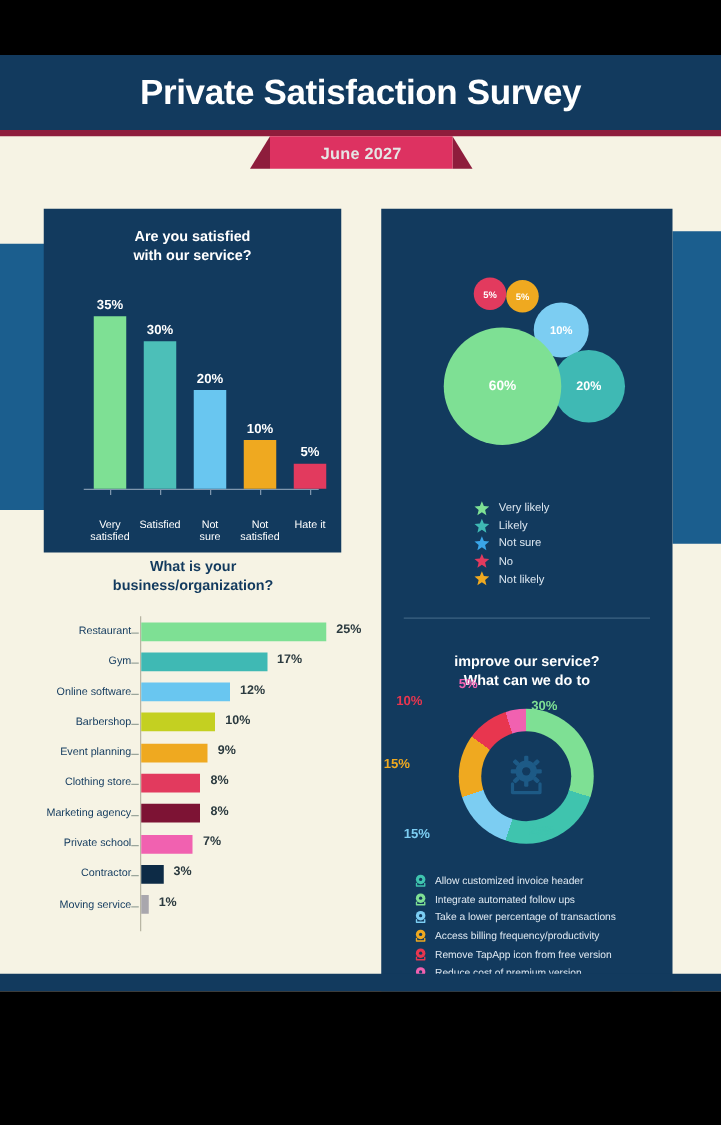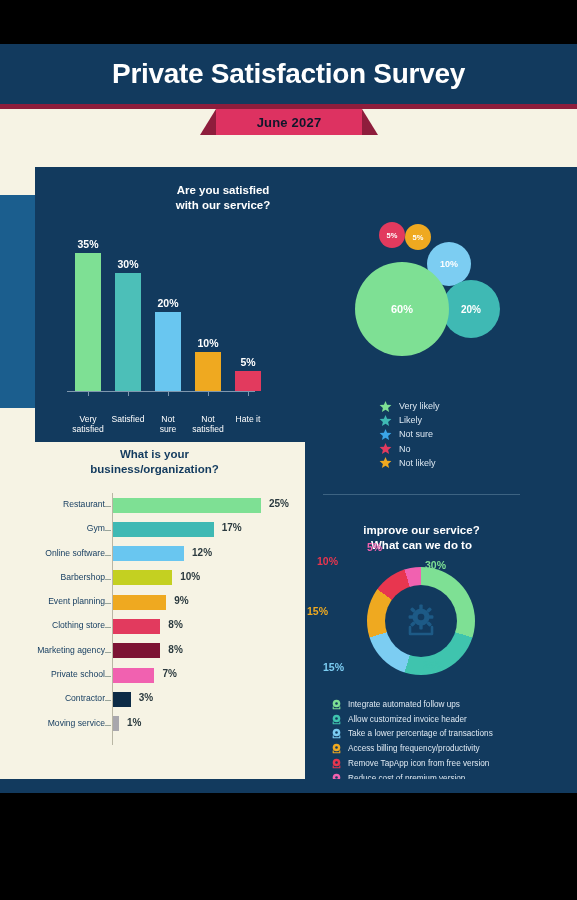--- a/index.html
+++ b/index.html
@@ -20,32 +20,32 @@
     color:#ffffff;font-size:28px;font-weight:bold;letter-spacing:-0.3px;
   }
   .hdr-rule{position:absolute;left:0;top:60px;width:577px;height:5px;background:#8e1d3c;}
 
   
   .ribbon-wrap{position:absolute;left:0;top:65px;width:577px;height:32px;}
   .ribbon{
     position:absolute;left:216px;top:0;width:146px;height:26px;background:#dd3261;
     display:flex;align-items:center;justify-content:center;
   }
-  .ribbon-label{color:#0f172a;font-size:13px;font-weight:bold;letter-spacing:0.2px;}
+  .ribbon-label{color:#e5e5e5;font-size:13px;font-weight:bold;letter-spacing:0.2px;}
   .ribbon-tail{position:absolute;top:0;width:0;height:0;border-style:solid;}
   .ribbon-tail.l{left:200px;border-width:0 0 26px 16px;border-color:transparent transparent #8e1d3c transparent;}
   .ribbon-tail.r{left:362px;border-width:0 16px 26px 0;border-color:transparent transparent #8e1d3c transparent;}
 
   
   .accent{position:absolute;background:#1b5e8e;}
   .accent.left{left:0;top:151px;width:104px;height:213px;}
   .accent.right{left:538px;top:141px;width:39px;height:250px;}
 
   
-  .card-navy{position:absolute;background:#123a5e;padding-left:46px;}
+  .card-navy{position:absolute;background:#123a5e;}
   .card-bars{left:35px;top:123px;width:238px;height:275px;}
   .card-right{left:305px;top:123px;width:233px;height:636px;}
 
   
   .ct{position:absolute;width:100%;text-align:center;font-size:11.5px;font-weight:bold;line-height:15px;}
   .ct.light{color:#ffffff;}
   .ct.dark{color:#123a5e;}
 
   
   .vbars{position:absolute;left:18px;top:60px;width:204px;height:186px;}
@@ -247,33 +247,33 @@
             <div class="dval" style="left: 118px; top: 140px; color: rgb(63, 196, 174);">25%</div>
             <div class="dval" style="left: 18px; top: 142px; color: rgb(124, 205, 242);">15%</div>
             <div class="dval" style="left: 2px; top: 86px; color: rgb(239, 169, 32);">15%</div>
             <div class="dval" style="left: 12px; top: 36px; color: rgb(232, 54, 79);">10%</div>
             <div class="dval" style="left: 62px; top: 22px; color: rgb(241, 97, 176);">5%</div>
           </div>
 
         <div class="imp-list" id="impList">
             <div class="imp-row">
               <svg class="imp-ico" viewBox="0 0 22 22">
+                <circle cx="11" cy="9" r="7.6" fill="#3fc4ae"></circle>
+                <circle cx="11" cy="9" r="2.6" fill="#123a5e"></circle>
+                <path d="M4.4 15.4 L4.4 19.6 L17.6 19.6 L17.6 15.4" fill="none" stroke="#3fc4ae" stroke-width="2.2" stroke-linecap="round" stroke-linejoin="round"></path>
+              </svg>
+              <span class="imp-txt">Allow customized invoice header</span>
+            </div>
+            <div class="imp-row">
+              <svg class="imp-ico" viewBox="0 0 22 22">
                 <circle cx="11" cy="9" r="7.6" fill="#7ee094"></circle>
                 <circle cx="11" cy="9" r="2.6" fill="#123a5e"></circle>
                 <path d="M4.4 15.4 L4.4 19.6 L17.6 19.6 L17.6 15.4" fill="none" stroke="#7ee094" stroke-width="2.2" stroke-linecap="round" stroke-linejoin="round"></path>
               </svg>
               <span class="imp-txt">Integrate automated follow ups</span>
-            </div>
-            <div class="imp-row">
-              <svg class="imp-ico" viewBox="0 0 22 22">
-                <circle cx="11" cy="9" r="7.6" fill="#3fc4ae"></circle>
-                <circle cx="11" cy="9" r="2.6" fill="#123a5e"></circle>
-                <path d="M4.4 15.4 L4.4 19.6 L17.6 19.6 L17.6 15.4" fill="none" stroke="#3fc4ae" stroke-width="2.2" stroke-linecap="round" stroke-linejoin="round"></path>
-              </svg>
-              <span class="imp-txt">Allow customized invoice header</span>
             </div>
             <div class="imp-row">
               <svg class="imp-ico" viewBox="0 0 22 22">
                 <circle cx="11" cy="9" r="7.6" fill="#7ccdf2"></circle>
                 <circle cx="11" cy="9" r="2.6" fill="#123a5e"></circle>
                 <path d="M4.4 15.4 L4.4 19.6 L17.6 19.6 L17.6 15.4" fill="none" stroke="#7ccdf2" stroke-width="2.2" stroke-linecap="round" stroke-linejoin="round"></path>
               </svg>
               <span class="imp-txt">Take a lower percentage of transactions</span>
             </div>
             <div class="imp-row">

